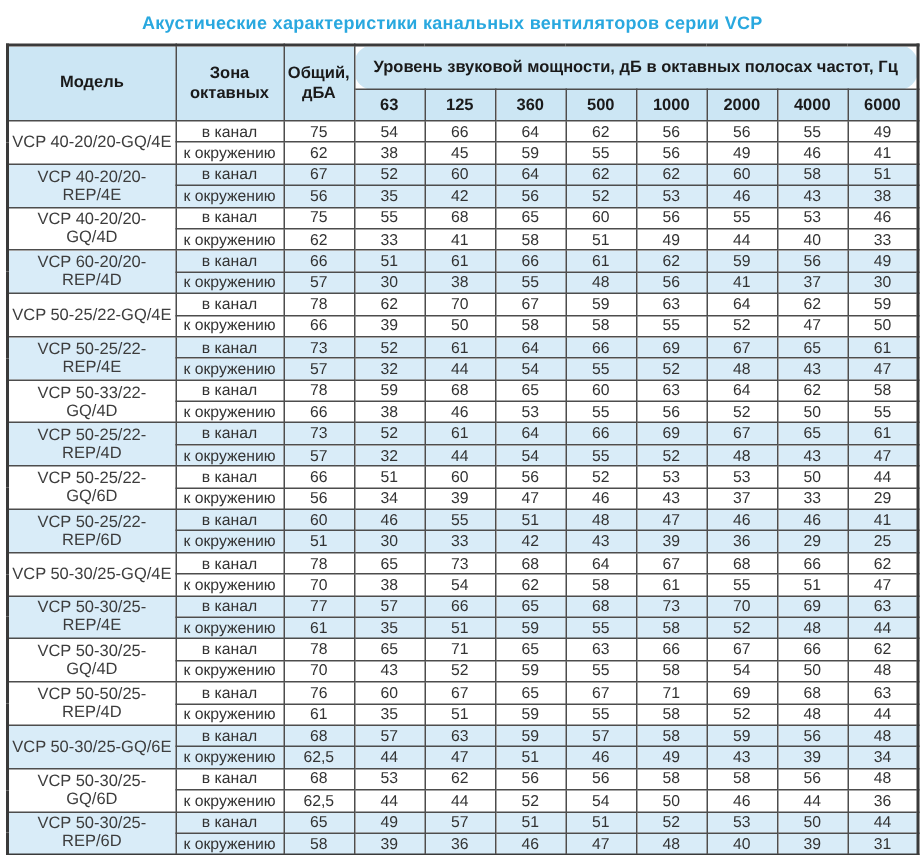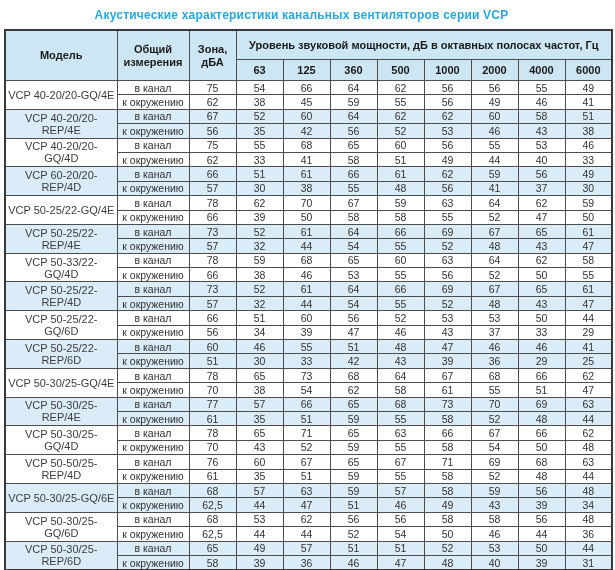--- a/index.html
+++ b/index.html
@@ -40,21 +40,21 @@
     color: #333333;
     overflow: hidden;
   }
   thead th {
     background: #cce6f4;
     font-weight: bold;
     font-size: 11px;
     color: #1a1a1a;
     padding: 2px 2px;
   }
-  th.octave-span { height: 24px; }
+  th.octave-span { height: 24px; border-radius: 13px; }
   th.freq { height: 16px; }
   th.rowspan2 { line-height: 13px; }
   tbody td {
     font-size: 10.5px;
     height: 13.4px;
     line-height: 12px;
     padding: 0 2px;
     background: #ffffff;
   }
   tbody tr.shaded td { background: #d9ecf8; }
@@ -81,22 +81,22 @@
         <col class="c-freq">
         <col class="c-freq">
       <col class="c-freq">
         <col class="c-freq">
         <col class="c-freq">
         <col class="c-freq">
     </colgroup>
     <thead>
       <tr>
         <th rowspan="2" class="rowspan2">Модель</th>
-        <th rowspan="2" class="rowspan2">Общий измерения</th>
-        <th rowspan="2" class="rowspan2">Зона, дБА</th>
+        <th rowspan="2" class="rowspan2">Зона октавных</th>
+        <th rowspan="2" class="rowspan2">Общий, дБА</th>
         <th colspan="8" class="octave-span">Уровень звуковой мощности, дБ в октавных полосах частот, Гц</th>
       </tr>
       <tr>
           <th class="freq">63</th>
           <th class="freq">125</th>
           <th class="freq">360</th>
           <th class="freq">500</th>
           <th class="freq">1000</th>
           <th class="freq">2000</th>
           <th class="freq">4000</th>

